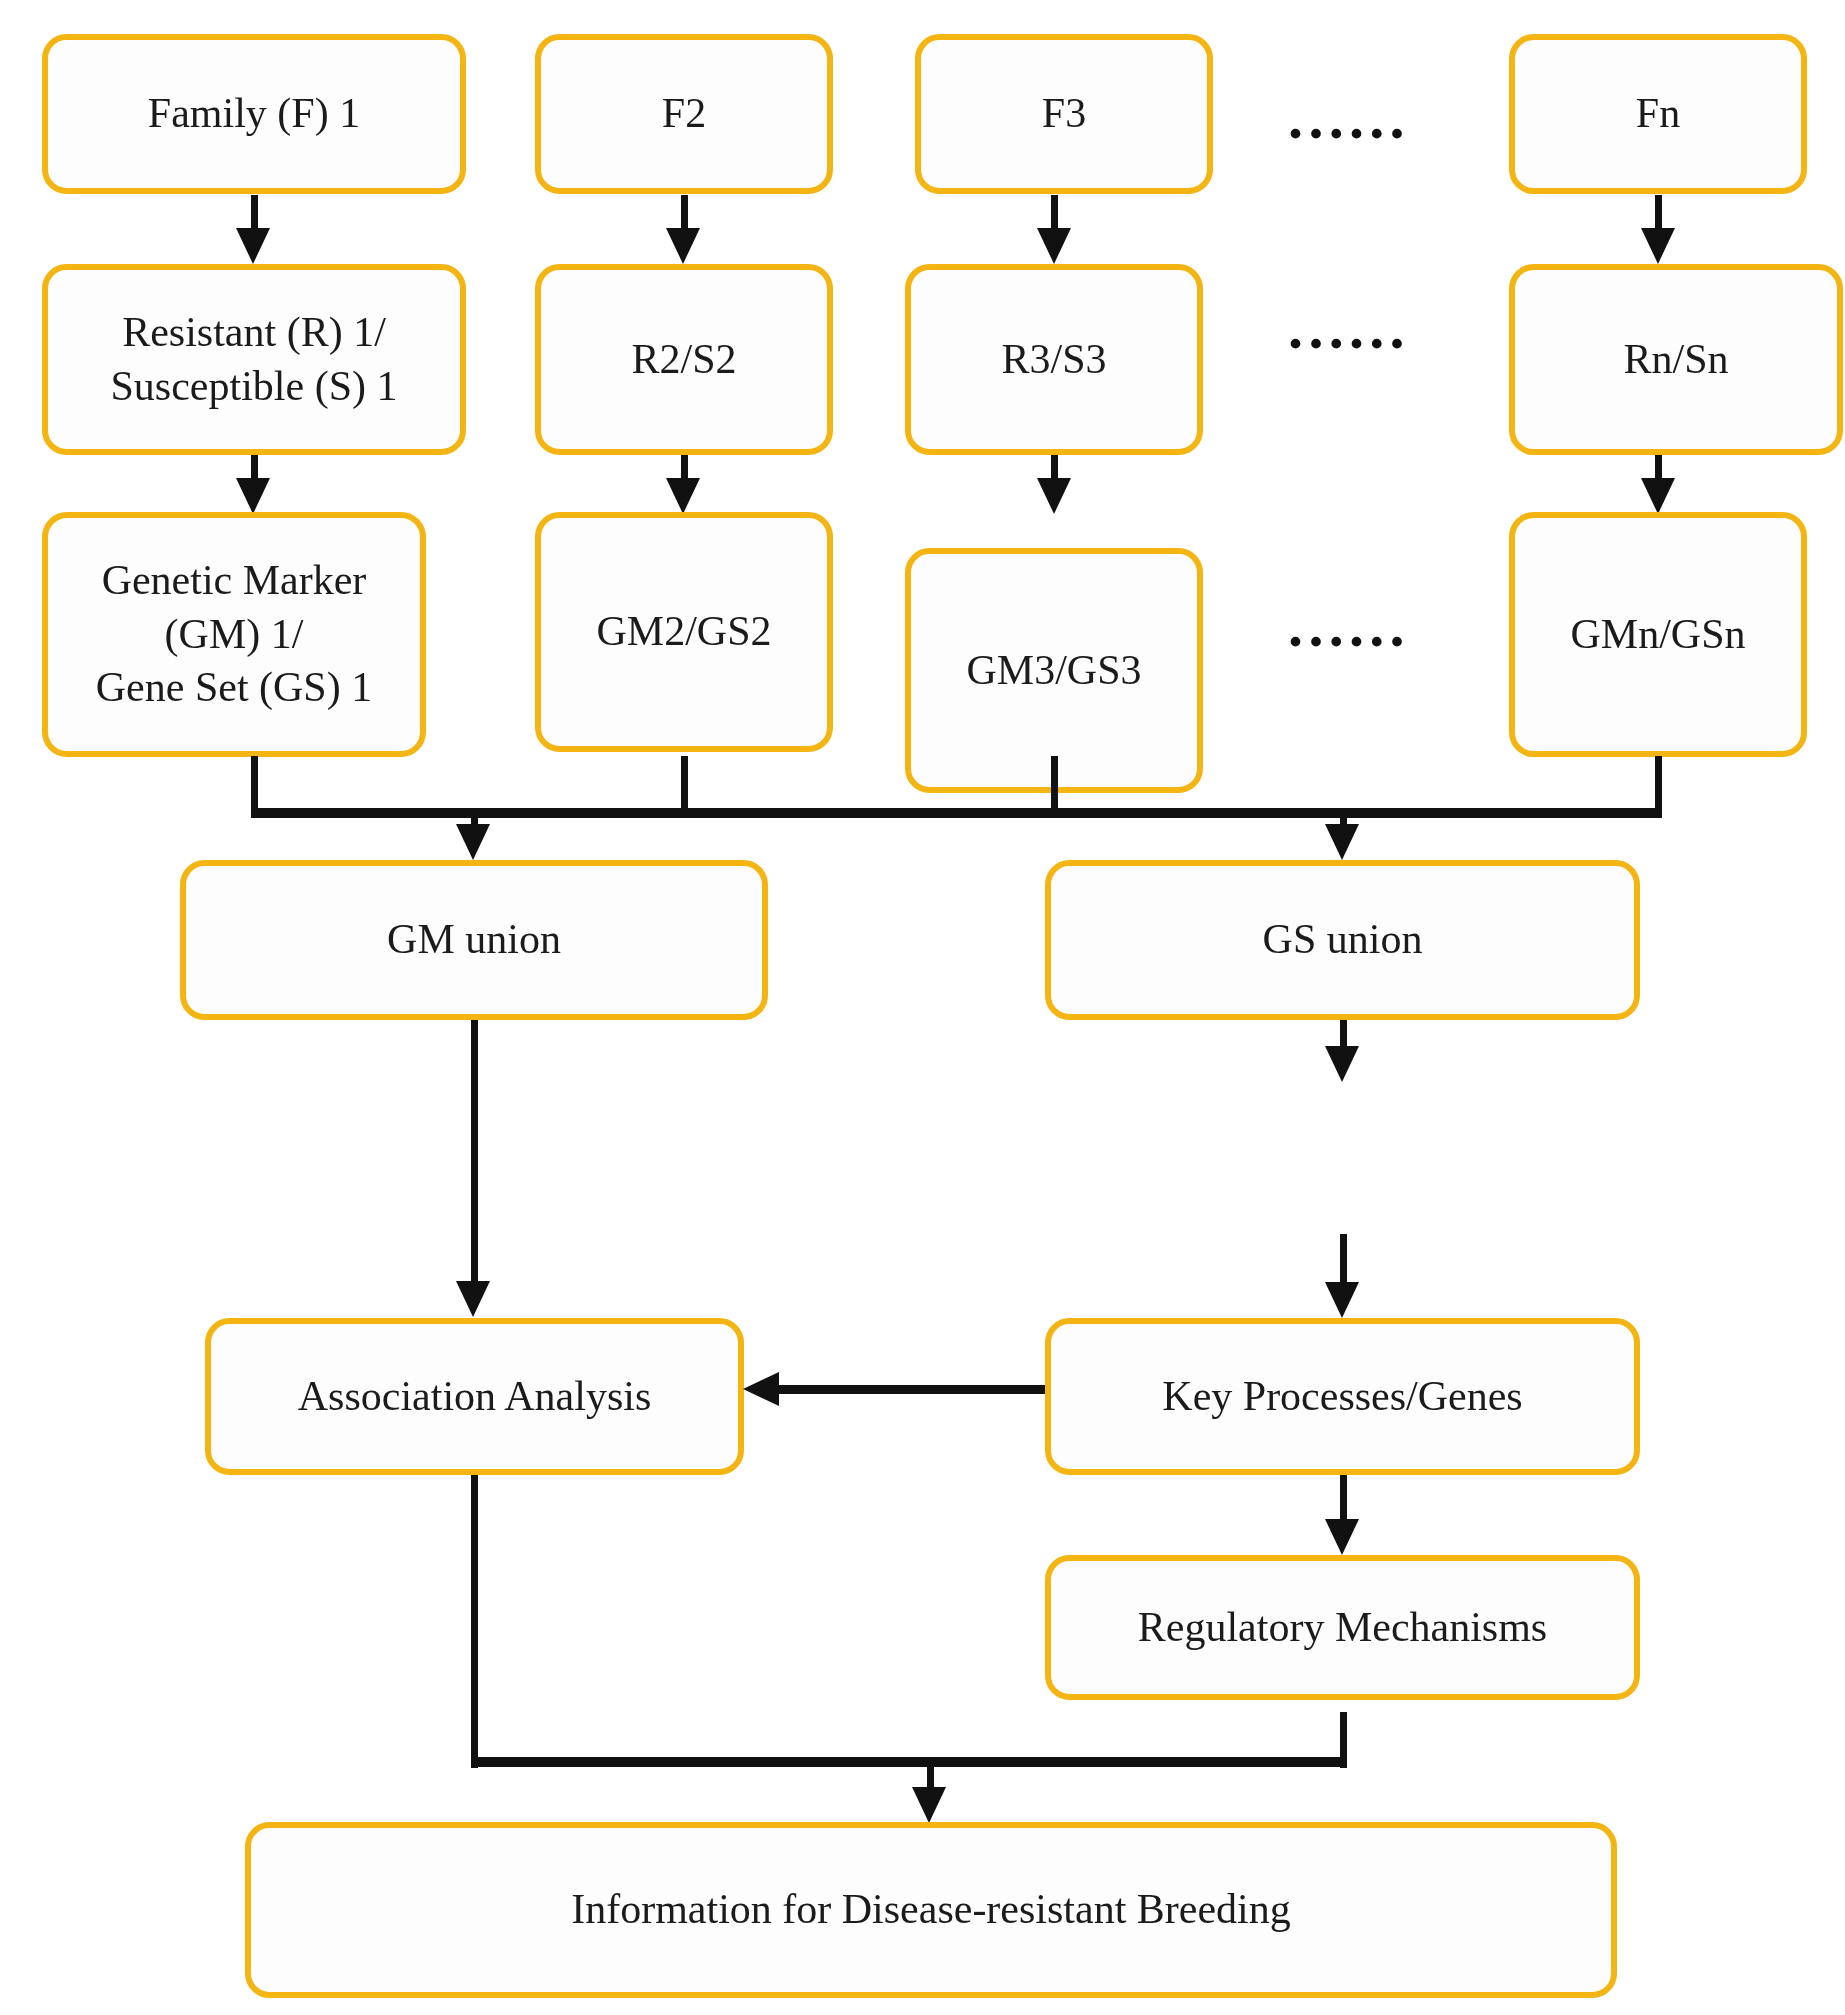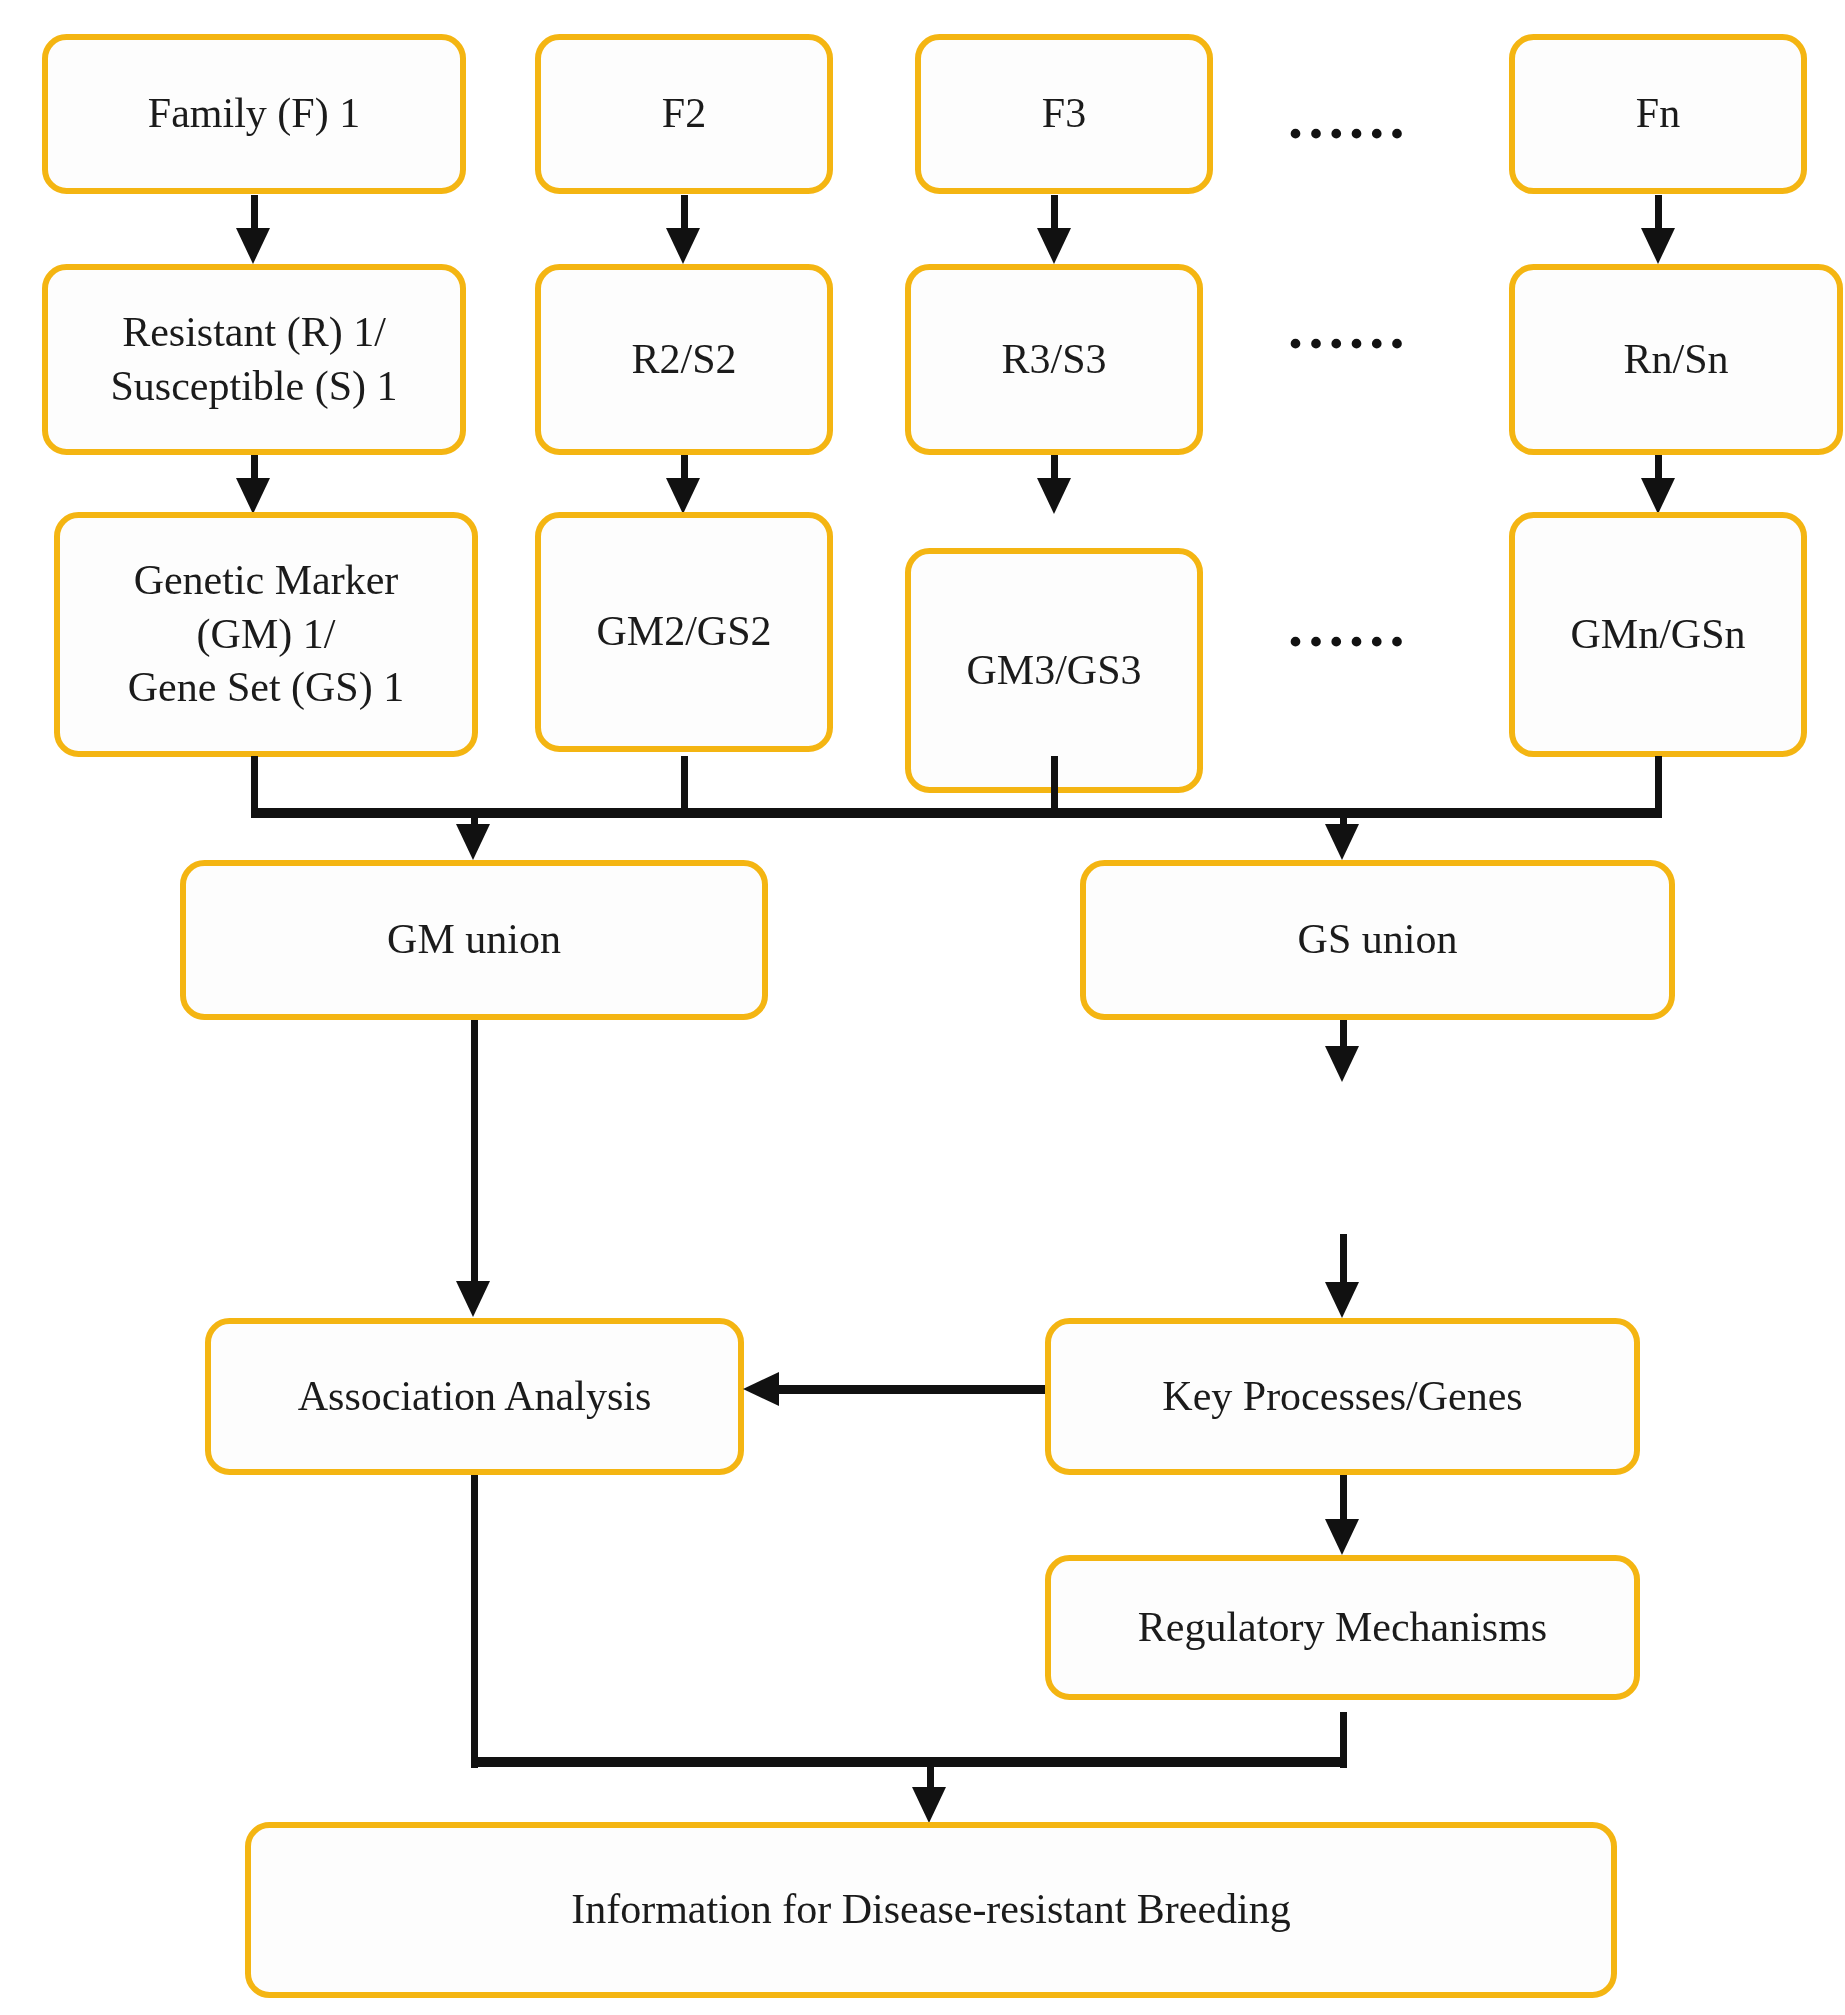--- a/index.html
+++ b/index.html
@@ -82,41 +82,41 @@
 
   <div class="vline" style="left:251px; top:455px; height:27px;"></div>
   <div class="head-down" style="left:236px; top:478px;"></div>
   <div class="vline" style="left:681px; top:455px; height:27px;"></div>
   <div class="head-down" style="left:666px; top:478px;"></div>
   <div class="vline" style="left:1051px; top:455px; height:27px;"></div>
   <div class="head-down" style="left:1037px; top:478px;"></div>
   <div class="vline" style="left:1655px; top:455px; height:27px;"></div>
   <div class="head-down" style="left:1641px; top:478px;"></div>
 
-  <div class="node" style="left:54px; top:512px; width:424px; height:245px;">Genetic Marker
+  <div class="node" style="left:42px; top:512px; width:384px; height:245px;border-radius:25px;">Genetic Marker
 (GM) 1/
 Gene Set (GS) 1</div>
   <div class="node" style="left:535px; top:512px; width:298px; height:240px;text-align:right;">GM2/GS2</div>
   <div class="node" style="left:905px; top:512px; width:298px; height:245px;margin-top:36px;">GM3/GS3</div>
   <div class="dots" style="left:1242px; top:592px; width:214px; height:69px;">......</div>
   <div class="node" style="left:1509px; top:512px; width:298px; height:245px;">GMn/GSn</div>
 
   <div class="vline" style="left:251px; top:756px; height:60px;"></div>
   <div class="vline" style="left:681px; top:756px; height:60px;"></div>
   <div class="vline" style="left:1051px; top:756px; height:60px;"></div>
   <div class="vline" style="left:1655px; top:756px; height:60px;"></div>
   <div class="hline" style="left:251px; top:808px; width:1411px;"></div>
 
   <div class="vline" style="left:471px; top:810px; height:19px;"></div>
   <div class="head-down" style="left:456px; top:824px;"></div>
   <div class="vline" style="left:1340px; top:810px; height:19px;"></div>
   <div class="head-down" style="left:1325px; top:824px;"></div>
 
   <div class="node" style="left:180px; top:860px; width:588px; height:160px;">GM union</div>
-  <div class="node" style="left:1080px; top:860px; width:595px; height:160px;">GS union</div>
+  <div class="node" style="left:1045px; top:860px; width:595px; height:160px;">GS union</div>
 
   <div class="vline" style="left:1340px; top:1020px; height:29px;"></div>
   <div class="head-down" style="left:1325px; top:1046px;"></div>
 
 
   <div class="vline" style="left:1340px; top:1234px; height:51px;"></div>
   <div class="head-down" style="left:1325px; top:1282px;"></div>
 
   <div class="vline" style="left:471px; top:1020px; height:264px;"></div>
   <div class="head-down" style="left:456px; top:1281px;"></div>

